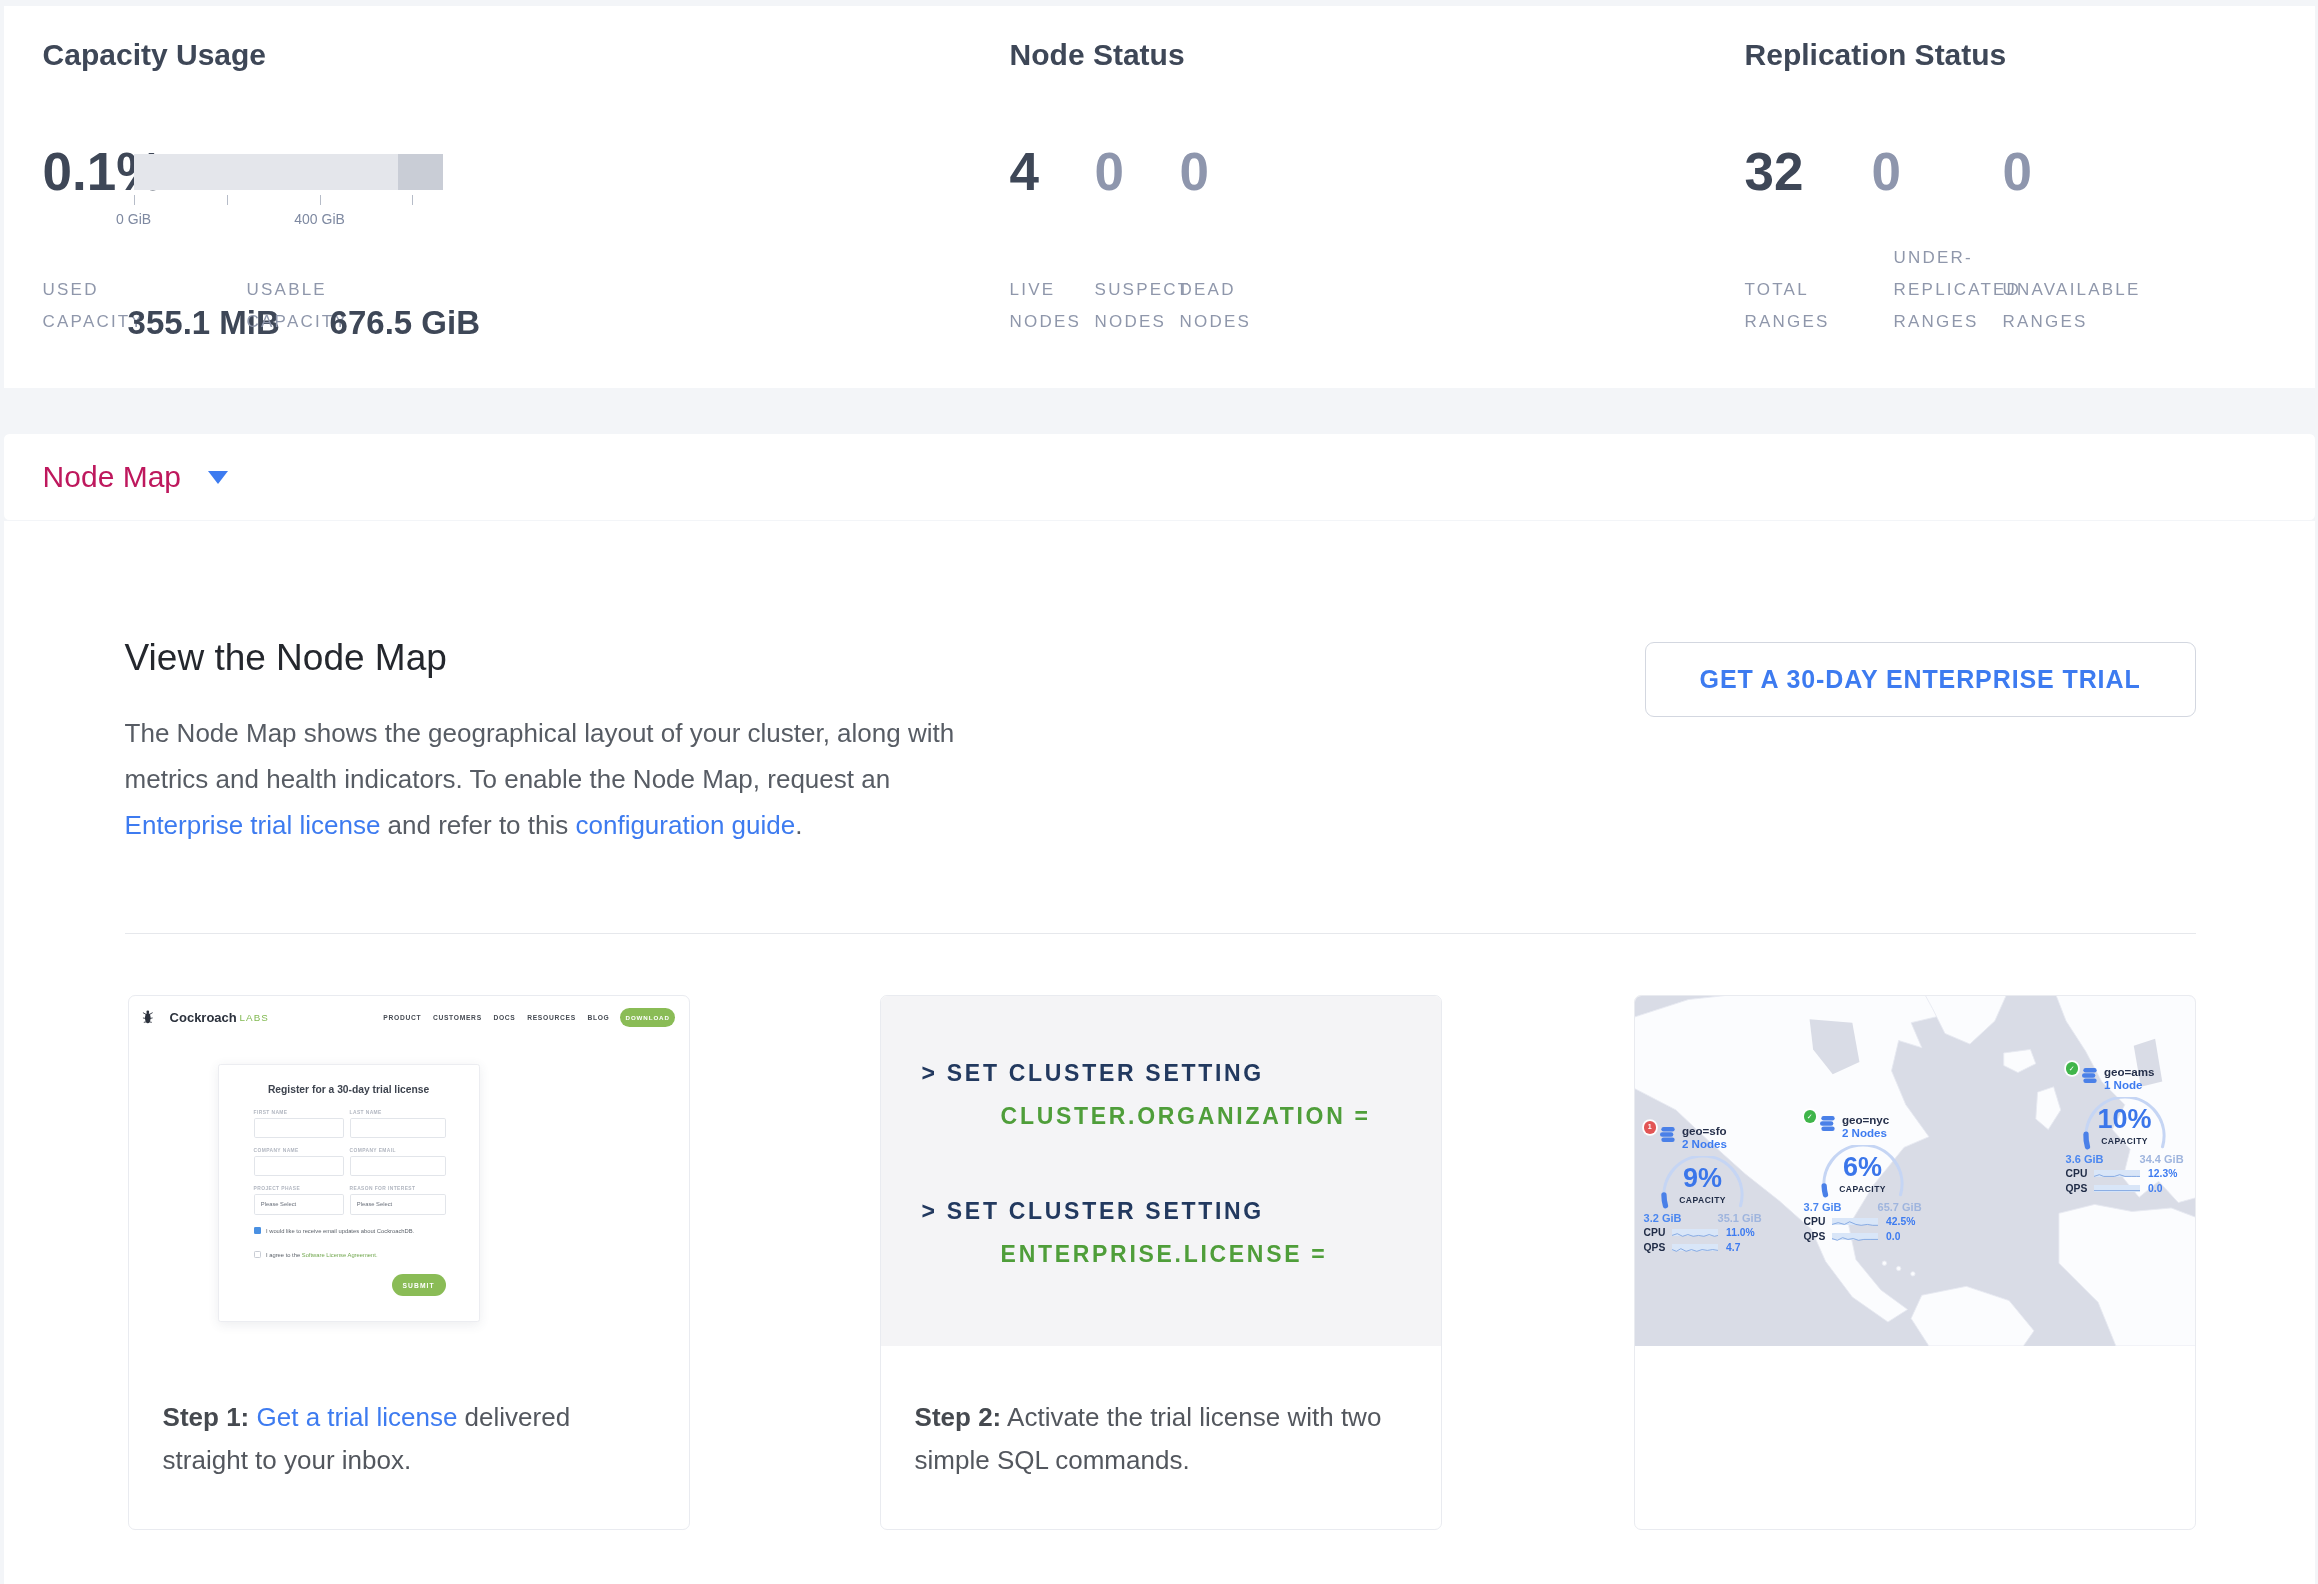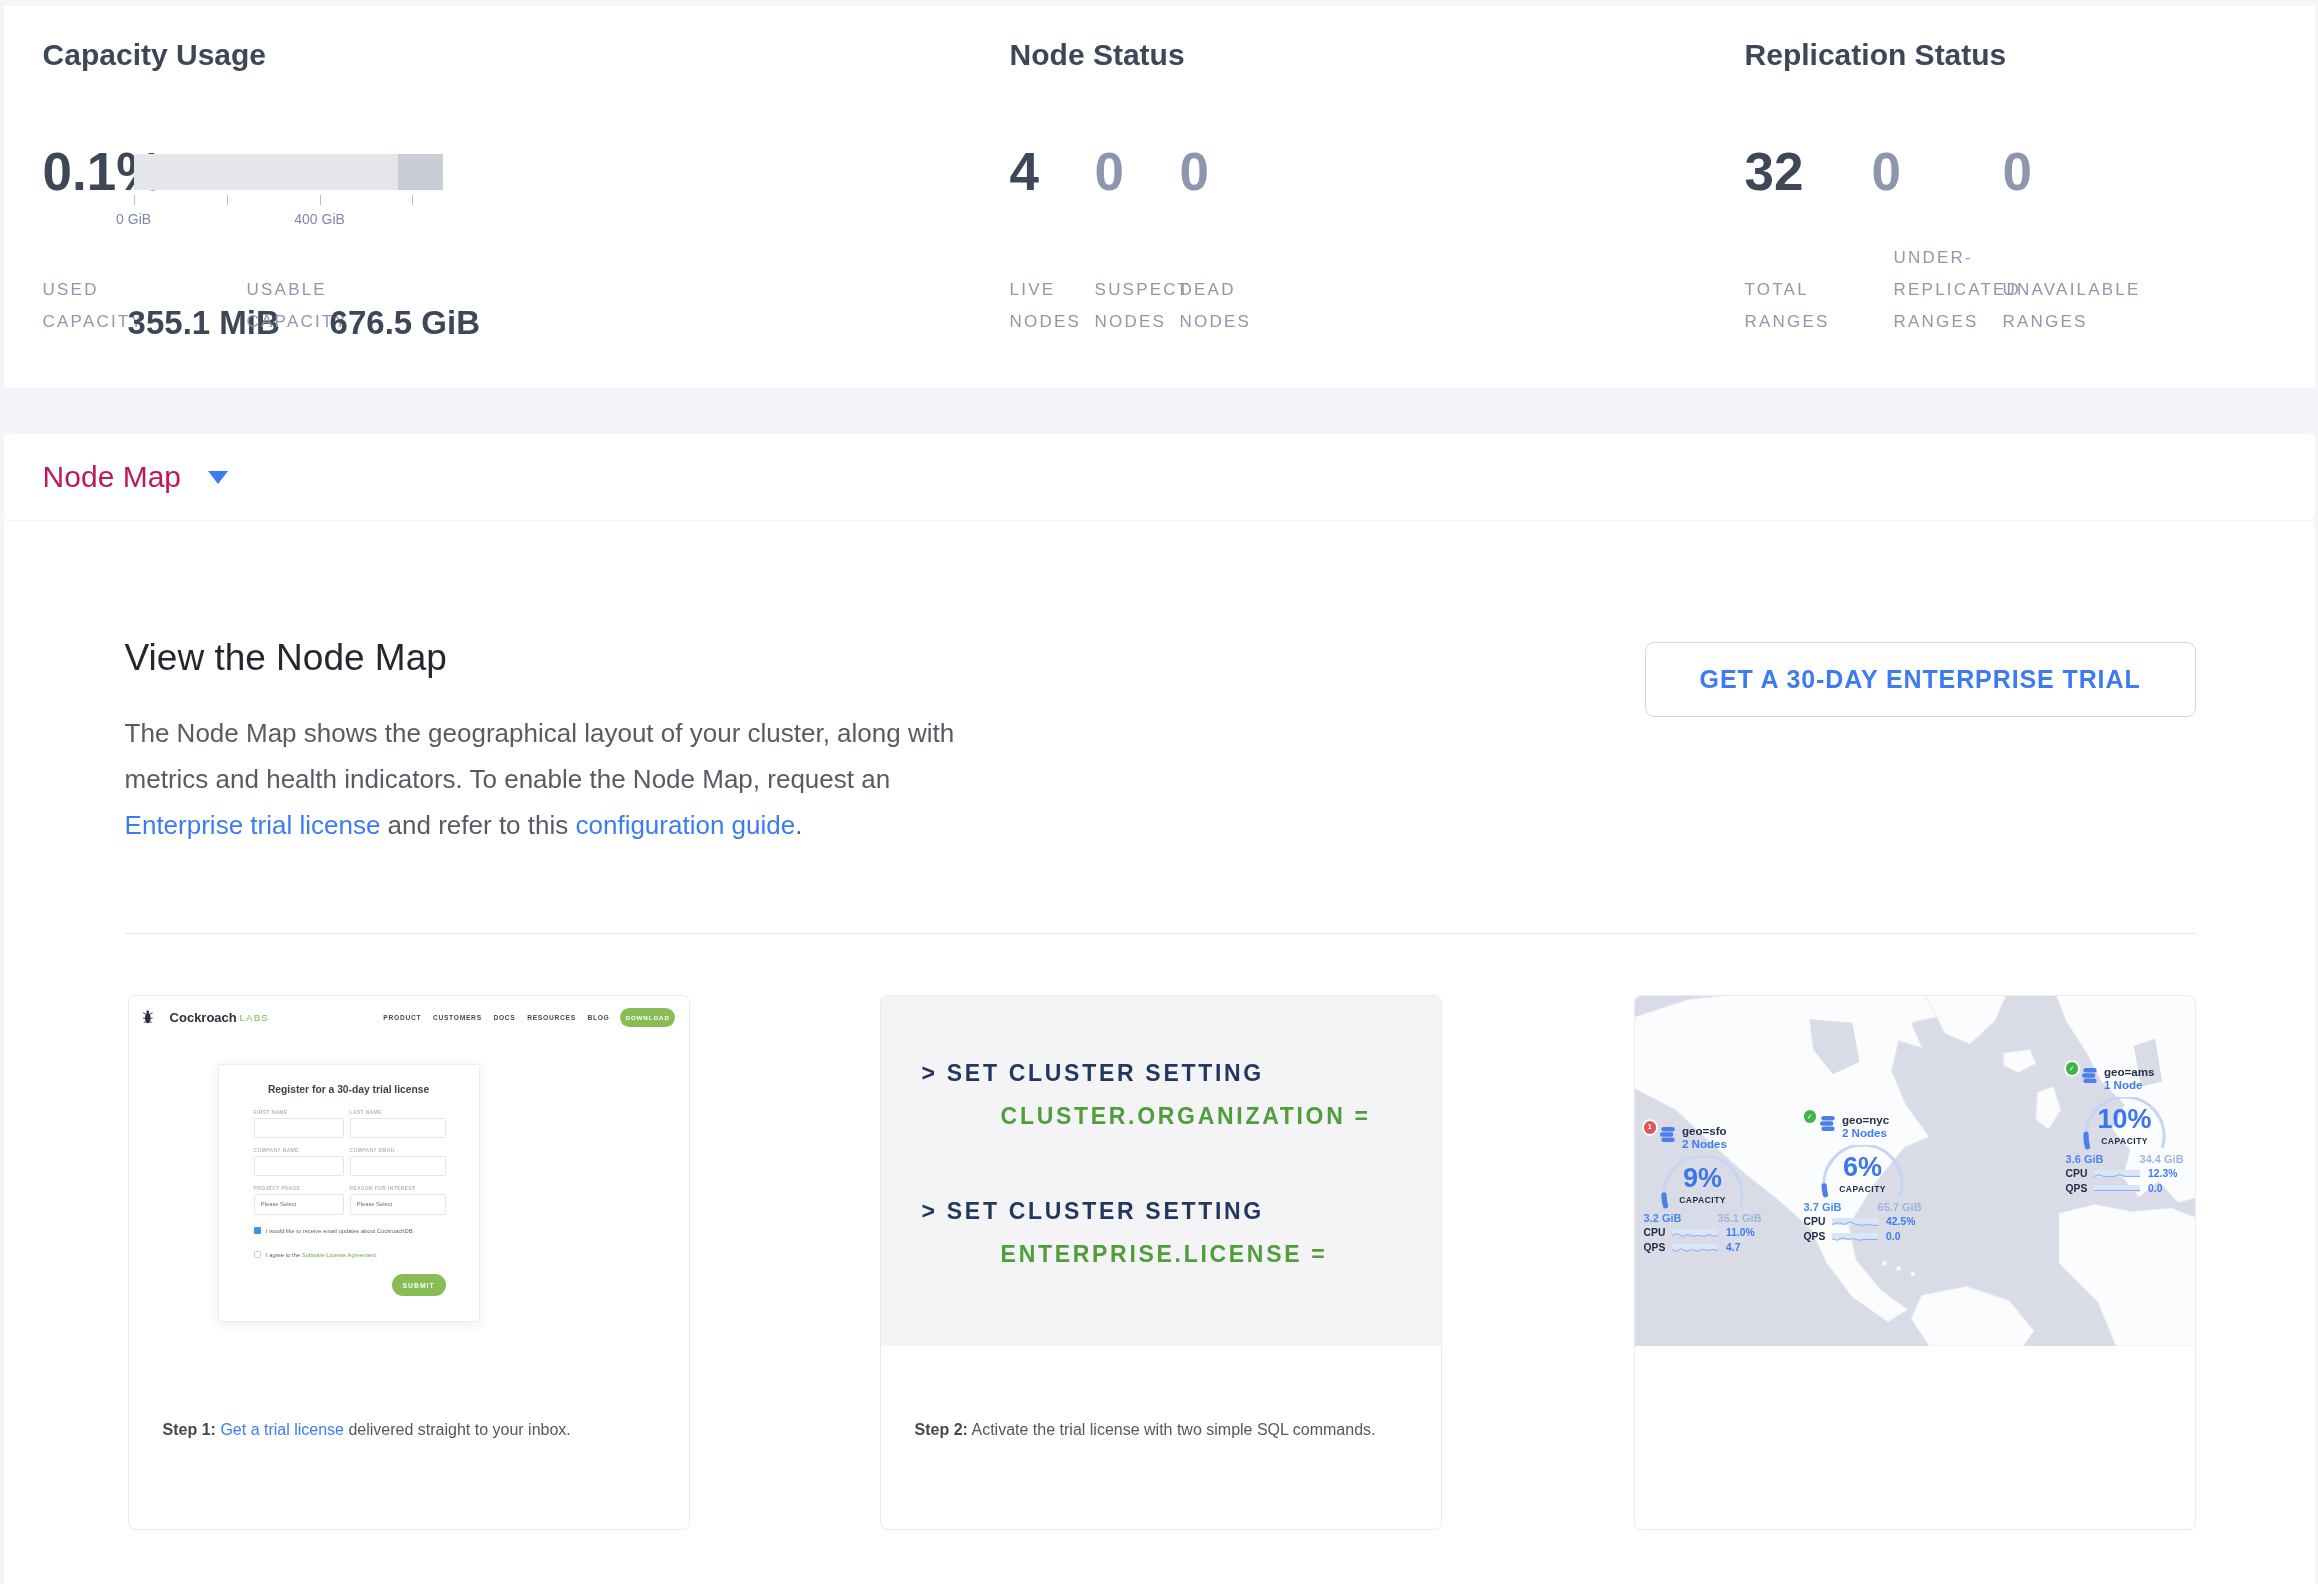--- a/index.html
+++ b/index.html
@@ -38,21 +38,21 @@
   .blue-link { color:#3d7bf0; cursor:pointer; }
   .trial-btn { position:absolute; left:1641px; top:121px; width:551px; height:75px; background:#fff;
     border:0.9px solid #d3d7e0; border-radius:9px; display:flex; align-items:center; justify-content:center;
     font-size:25px; font-weight:600; letter-spacing:0.9px; color:#3d7bf0; cursor:pointer; }
   .rule { position:absolute; left:121px; top:412px; width:2071px; height:0.9px; background:#e6e8ec; }
 
   .card { position:absolute; top:474px; width:562px; height:535px; background:#fff; border:0.9px solid #e9ebf0; border-radius:7.1px; overflow:hidden; }
   #card1 { left:124px; } #card2 { left:876px; } #card3 { left:1630px; }
   .card-img { position:relative; width:100%; height:350px; overflow:hidden; }
   #card2 .card-img { background:#f4f4f6; }
-  .caption { padding:50px 34px 0; font-size:16px; line-height:67px; color:#53575e; }
+  .caption { padding:50px 34px 0; font-size:26px; line-height:43px; color:#53575e; }
   .cap-bold { font-weight:700; color:#45494f; }
 
   
   .mini-header { position:absolute; left:13.4px; right:13.4px; top:9.8px; height:23px; display:flex; align-items:center; }
   .mini-logo { display:flex; align-items:center; }
   .mini-brand { font-size:13px; font-weight:700; color:#2b313c; margin-left:16px; }
   .mini-brand-suffix { font-size:9.8px; color:#82ba52; letter-spacing:1.1px; margin-left:2.7px; }
   .mini-nav { display:flex; gap:11.6px; margin-left:auto; margin-right:10.7px; }
   .mini-nav-item { font-size:6.7px; font-weight:700; color:#454a52; letter-spacing:0.7px; }
   .mini-download { width:55px; height:19px; background:#8abc56; border-radius:9.8px; display:flex; align-items:center; justify-content:center;

